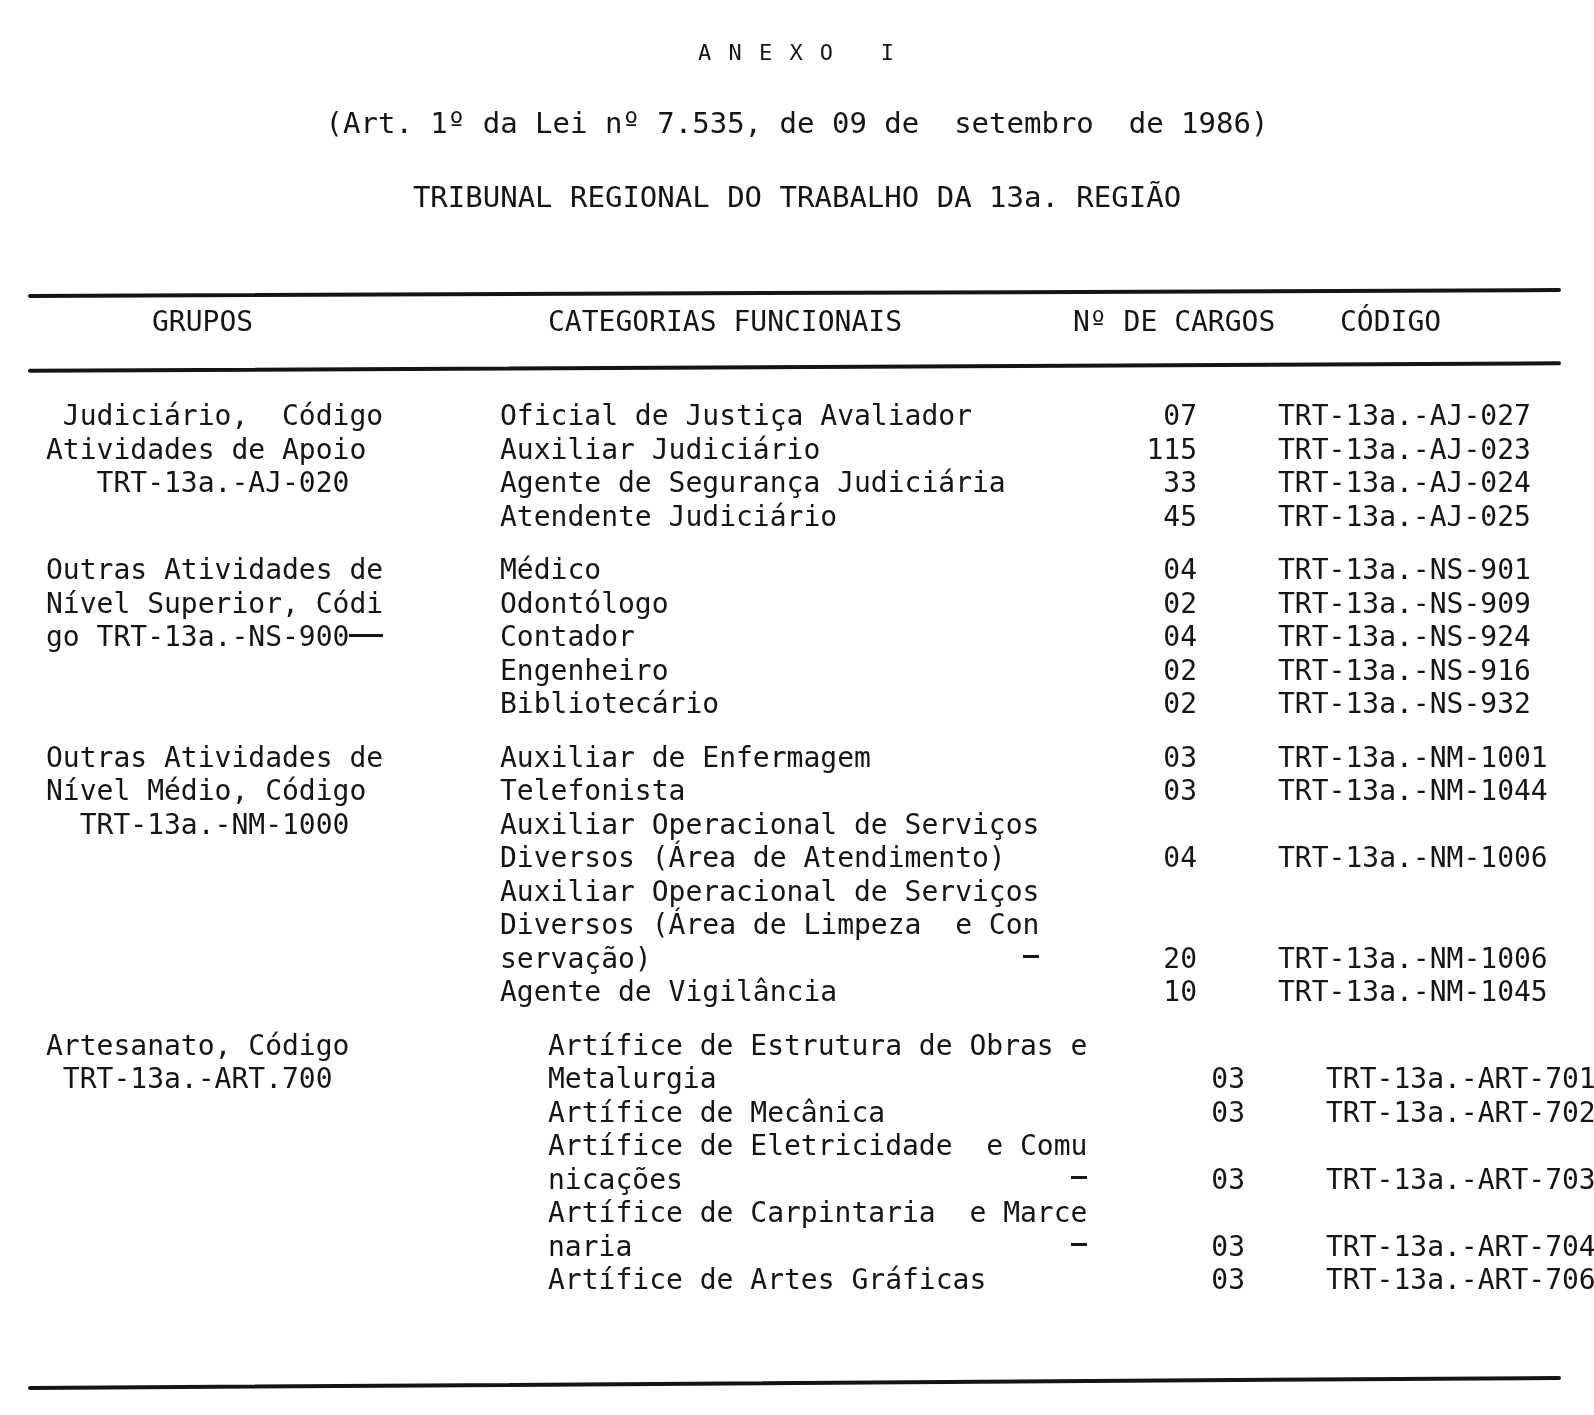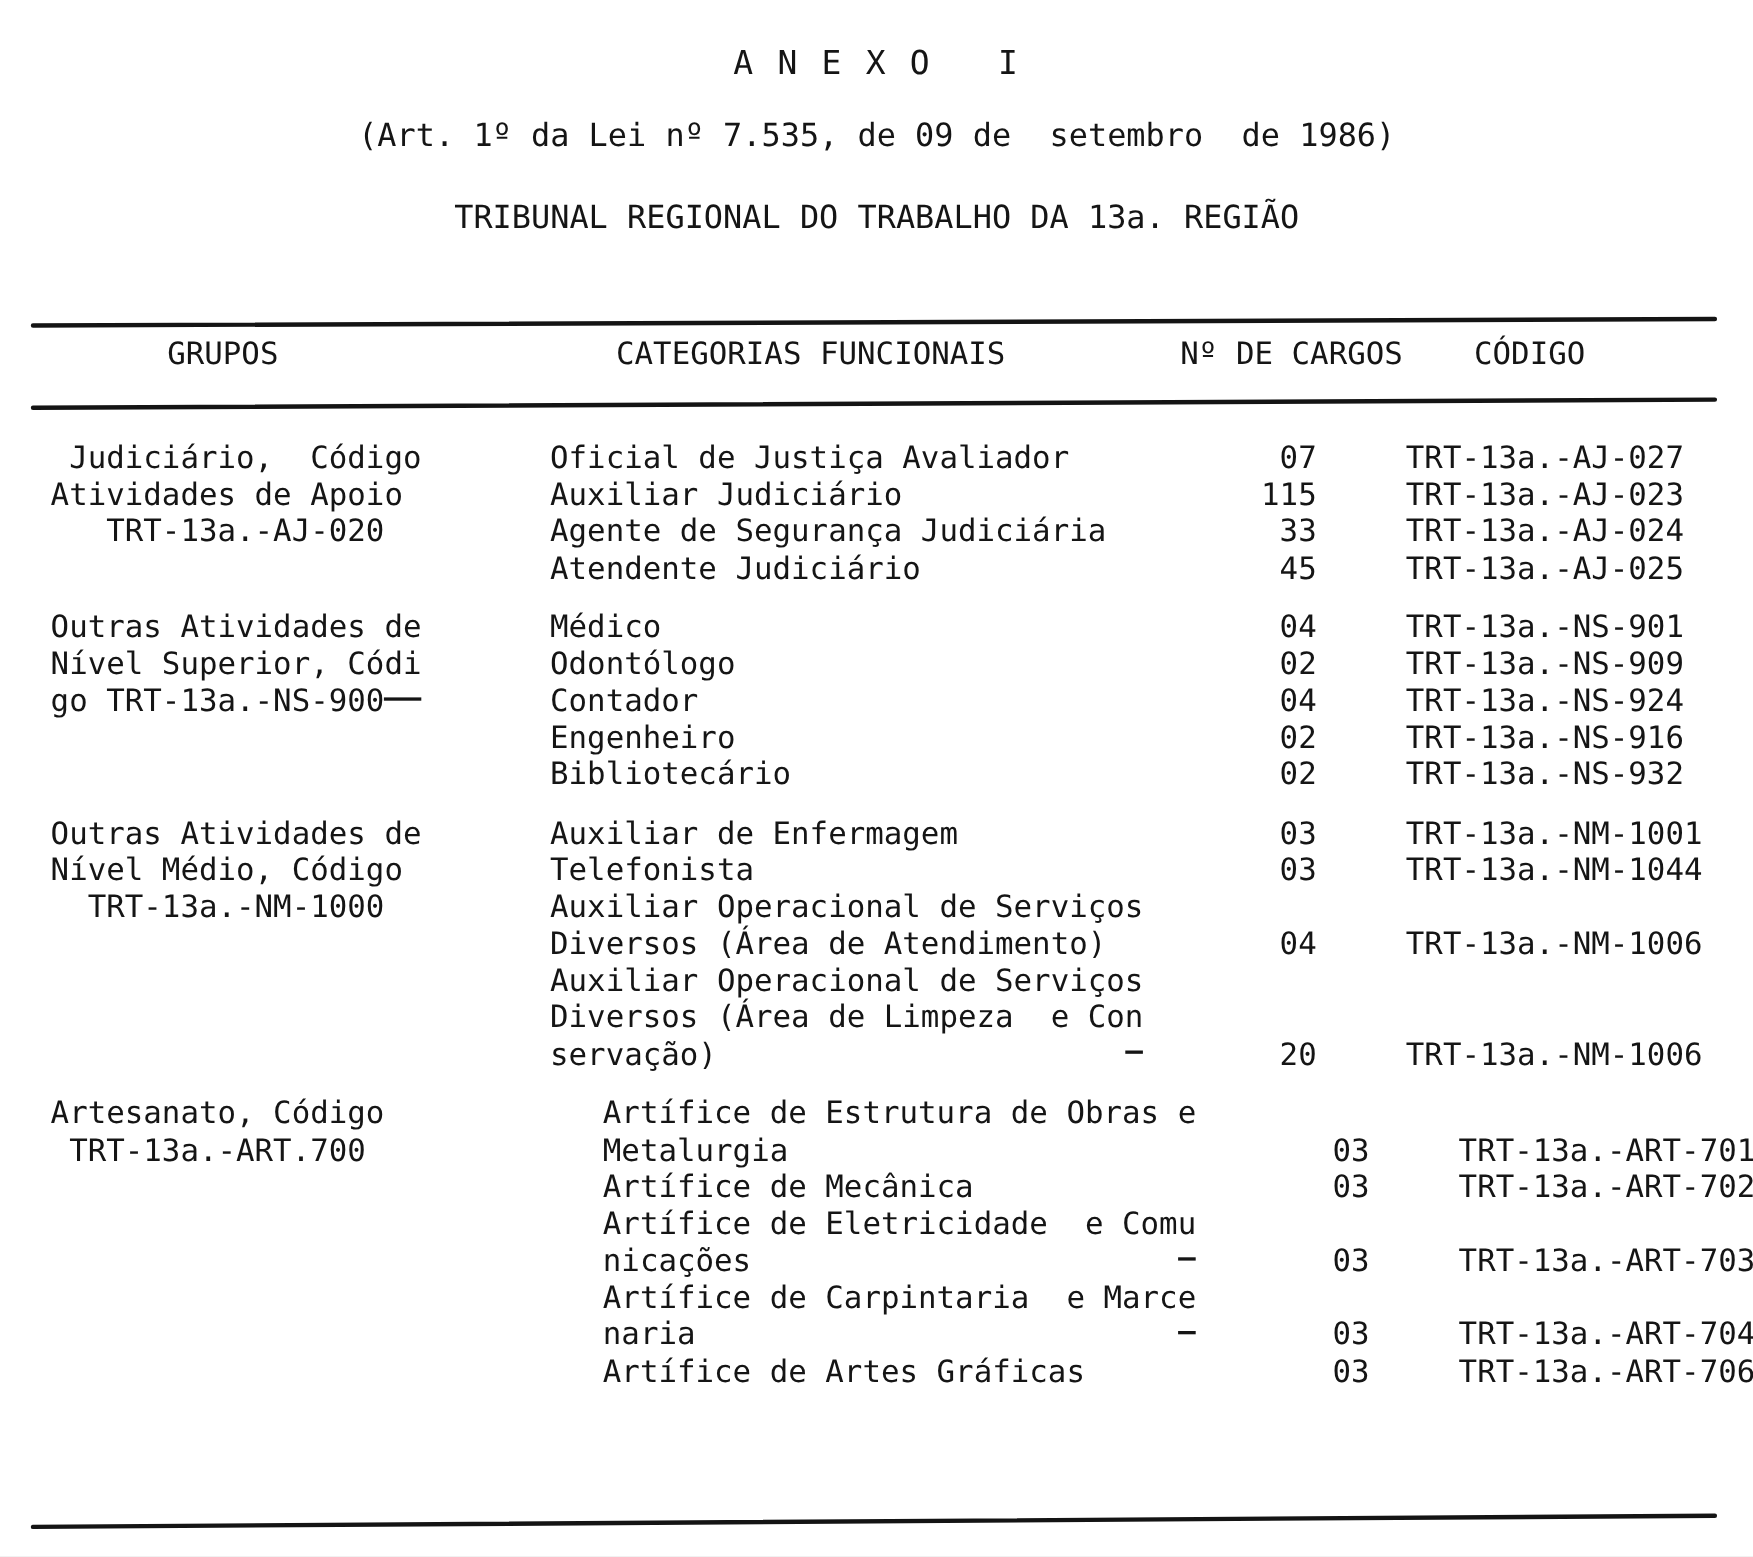--- a/index.html
+++ b/index.html
@@ -11,42 +11,42 @@
     font-family: "DejaVu Sans Mono", "Liberation Mono", monospace;
     color: #151515;
     overflow: hidden;
   }
   .center-line {
     position: absolute;
     left: 0;
     width: 100%;
     text-align: center;
     white-space: pre;
-    font-size: 30px;
+    font-size: 22px;
   }
   .doc-title    { top: 40px;  letter-spacing: 2px; }
   .doc-subtitle { top: 106px; font-size: 29px; }
   .doc-org      { top: 180px; font-size: 29px; }
 
   .rule {
     position: absolute;
     left: 28px;
     width: 1533px;
     height: 4px;
     background: #141414;
     border-radius: 2px;
   }
   .rule-top    { top: 291px; transform: rotate(-0.22deg); }
   .rule-mid    { top: 365px; transform: rotate(-0.28deg); }
   .rule-bottom { top: 1381px; transform: rotate(-0.38deg); }
 
   .thead { position: absolute; top: 305px; left: 0; width: 100%; font-size: 28px; }
   .thead span { position: absolute; white-space: pre; }
   .th-grupos     { left: 152px; }
-  .th-categorias { left: 560px; }
+  .th-categorias { left: 548px; }
   .th-cargos     { left: 1073px; }
   .th-codigo     { left: 1340px; }
 
   .tbody {
     position: absolute;
     top: 399px;
     left: 0;
     width: 1594px;
     font-size: 28px;
     line-height: 33.5px;
@@ -176,20 +176,25 @@
           <div class="trow">
             <div class="cat">Diversos (Área de Limpeza  e Co<span class="ul">n</span></div>
             <div class="num"></div>
             <div class="cod"></div>
           </div>
           <div class="trow">
             <div class="cat">servação)</div>
             <div class="num">20</div>
             <div class="cod">TRT-13a.-NM-1006</div>
           </div>
+          <div class="trow">
+            <div class="cat">Agente de Vigilância</div>
+            <div class="num">10</div>
+            <div class="cod">TRT-13a.-NM-1045</div>
+          </div>
         </div>
       </div>
       <div class="group">
         <div class="gcol"><div class="glabel-line">Artesanato, Código</div><div class="glabel-line"> TRT-13a.-ART.700</div></div>
         <div class="rcol">
           <div class="trow">
             <div class="cat">Artífice de Estrutura de Obras e</div>
             <div class="num"></div>
             <div class="cod"></div>
           </div>

